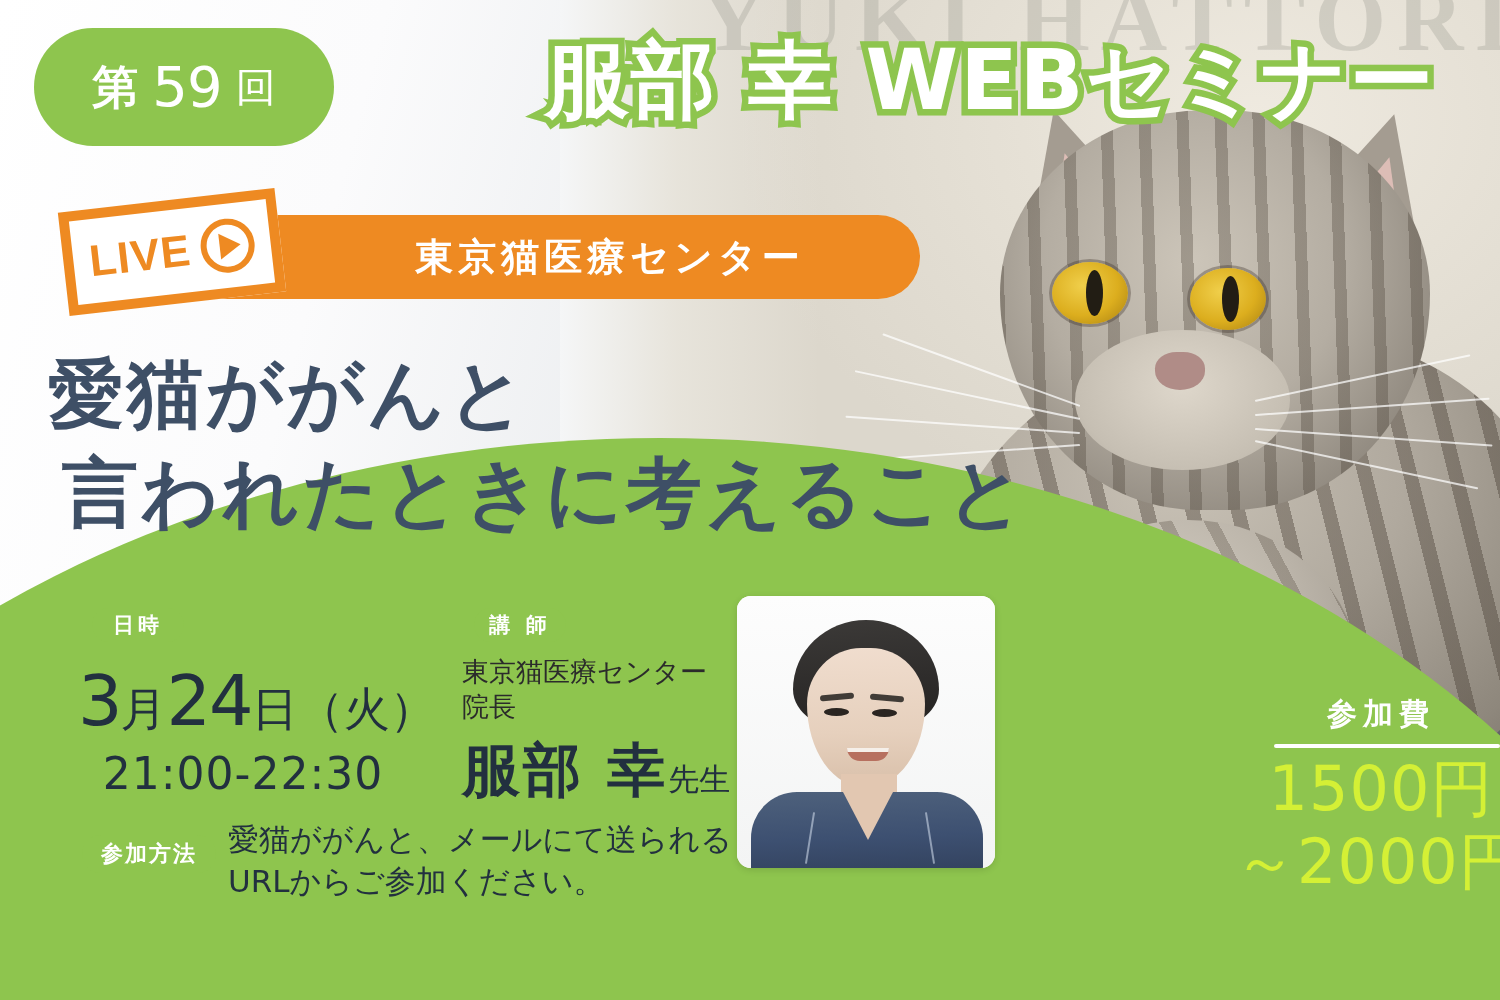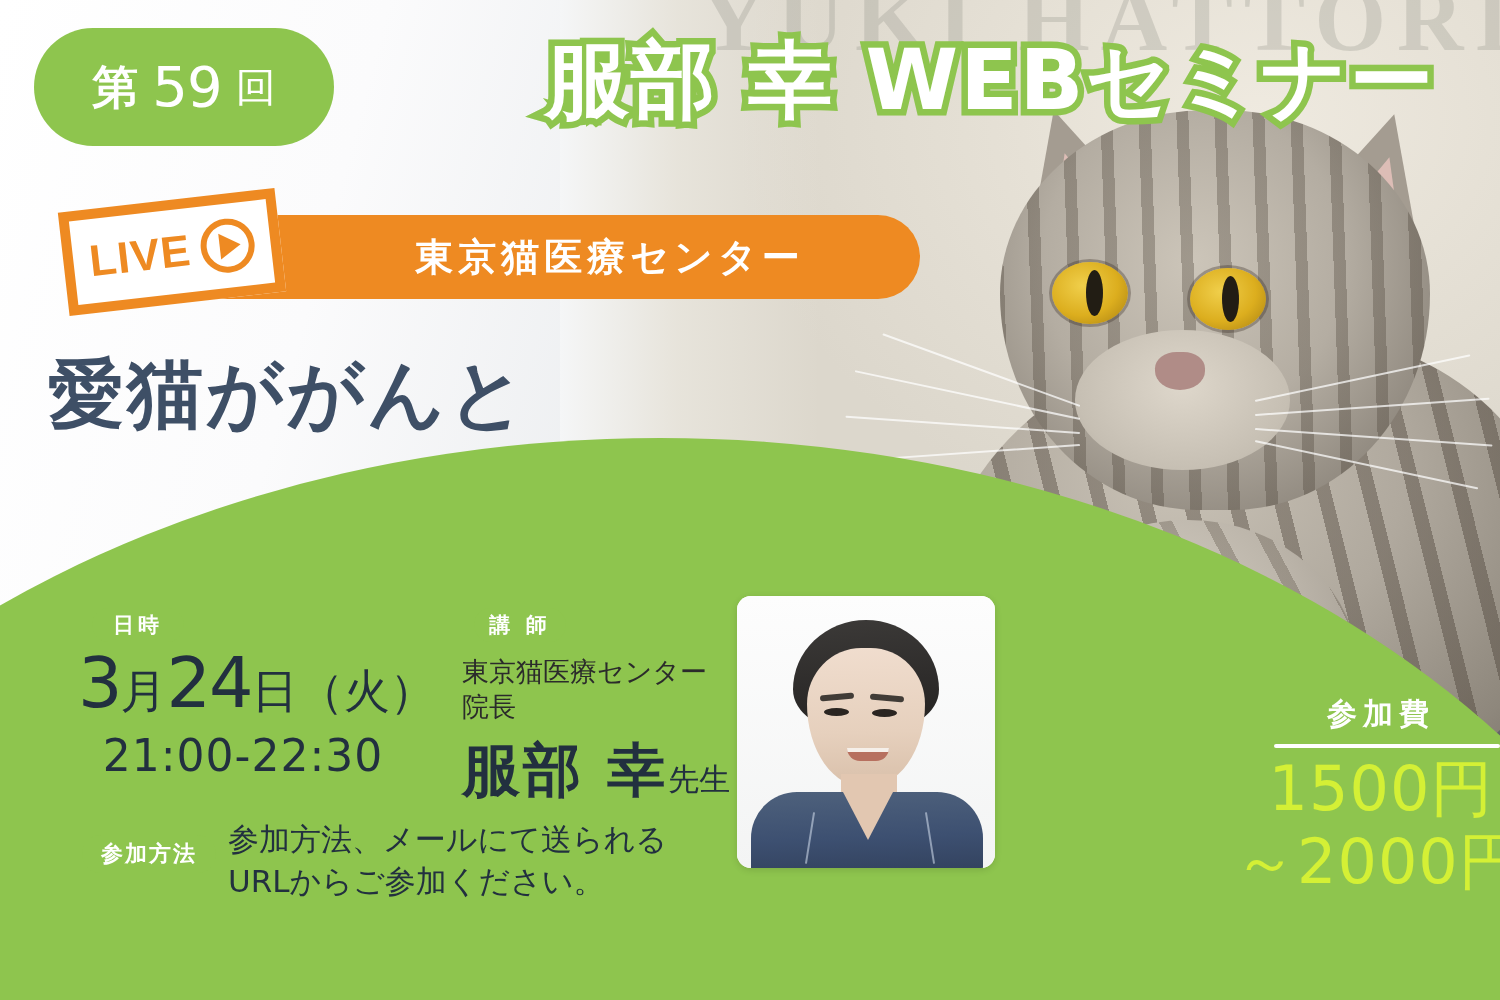--- a/index.html
+++ b/index.html
@@ -183,21 +183,21 @@
   .tag{
     display:inline-flex;align-items:center;justify-content:center;
     background:#8ec54e;color:#fff;border-radius:30px;
     font-weight:700;letter-spacing:4px;text-align:center;
   }
 
   
   .date-block{position:absolute;left:78px;top:608px;width:330px;}
   .date-block .tag{width:92px;height:34px;font-size:21px;margin-left:14px;}
   .date-line{
-    color:#22303f;font-weight:400;white-space:nowrap;margin-top:0;text-align:center;
+    color:#22303f;font-weight:400;white-space:nowrap;margin-top:18px;text-align:center;
     font-family:"DejaVu Sans",sans-serif;
   }
   .d-num{font-size:70px;letter-spacing:-2px;}
   .d-unit{font-size:46px;}
   .time-line{
     color:#22303f;font-size:44px;letter-spacing:1px;text-align:center;margin-top:6px;
     font-family:"DejaVu Sans",sans-serif;
   }
 
   
@@ -326,20 +326,21 @@
 
   <div class="live-badge">
     <span class="live-text">LIVE</span>
     <span class="play-circle">
       <span class="play-tri"></span>
     </span>
   </div>
 
   <div class="main-title">
     <div class="l1">愛猫ががんと</div>
+    <div class="l2">言われたときに考えること</div>
   </div>
 
   <div class="date-block">
     <span class="tag">日時</span>
     <div class="date-line">
       <span class="d-num">3</span><span class="d-unit">月</span><span class="d-num">24</span><span class="d-unit">日</span><span class="d-unit">（火）</span>
     </div>
     <div class="time-line">21:00-22:30</div>
   </div>
 
@@ -366,21 +367,21 @@
     <div class="p-neck"></div>
     <div class="p-body"></div>
     <div class="p-v"></div>
     <div class="p-seam a"></div>
     <div class="p-seam b"></div>
   </div>
 
   <div class="join-block">
     <span class="tag">参加方法</span>
     <div class="join-text">
-      <div>参加方法、メールにて送られる</div>
+      <div>愛猫ががんと、メールにて送られる</div>
       <div>URLからご参加ください。</div>
     </div>
   </div>
 
   <div class="price-block">
     <div class="price-label">参加費</div>
     <div class="price-rule"></div>
     <div class="price-val">1500円</div>
     <div class="price-val v2">～2000円</div>
   </div>

